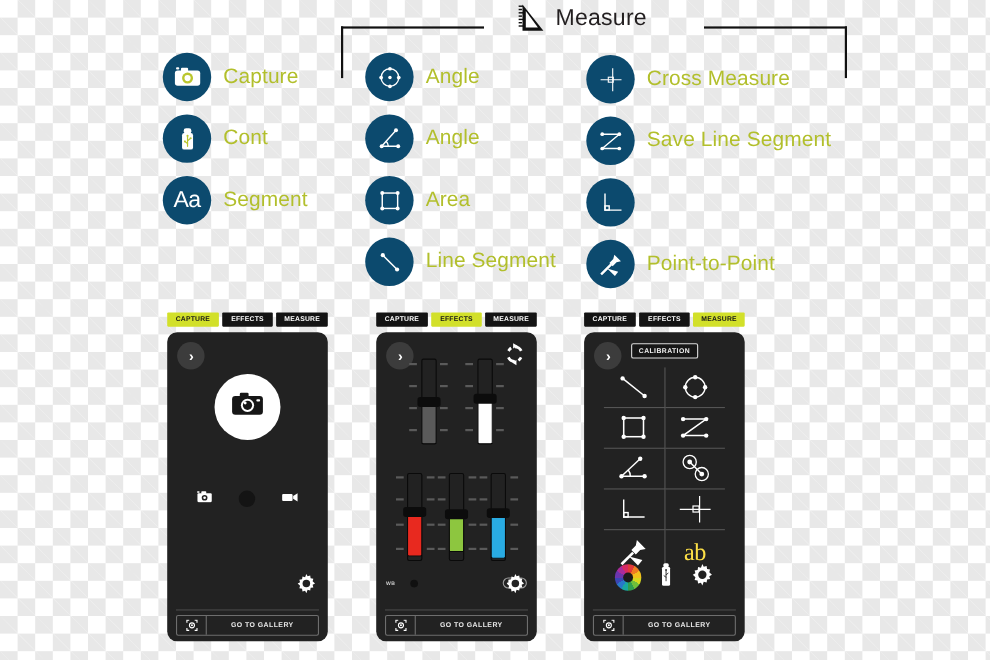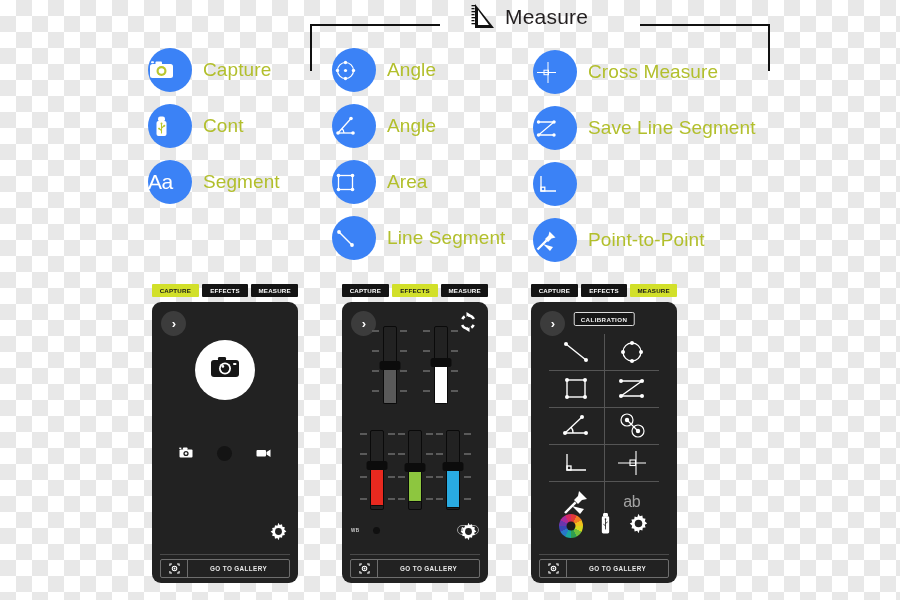--- a/index.html
+++ b/index.html
@@ -27,22 +27,22 @@
   .ruler-ico svg{display:block;}
 
   .bracket{position:absolute;border-color:#111;}
   #bracket-left{left:310px;top:24px;width:128px;height:45px;border-top:2px solid #111;border-left:2px solid #111;}
   #bracket-right{left:640px;top:24px;width:128px;height:45px;border-top:2px solid #111;border-right:2px solid #111;}
 
   
   .legend-col{position:absolute;}
   .legend-item{display:flex;align-items:center;gap:11px;height:56px;}
   .badge{
-    width:44px;height:44px;border-radius:50%;background:#3b82f6;
-    display:flex;align-items:center;flex:0 0 44px;
+    width:44px;height:44px;border-radius:50%;background:#0c4a6e;
+    display:flex;align-items:center;justify-content:center;flex:0 0 44px;
   }
   .badge svg{display:block;}
   .legend-label{
     font-size:19px;color:#b2bf2c;white-space:nowrap;letter-spacing:.1px;
   }
   .aa{font-size:21px;color:#fff;font-family:"Liberation Sans", sans-serif;letter-spacing:-.5px;}
 
   #col-1{left:148px;top:42px;}
   #col-2{left:332px;top:42px;}
   #col-3{left:533px;top:44px;}
@@ -116,21 +116,21 @@
     border:1px solid #dcdcdc;border-radius:2px;background:#171717;
     color:#f2f2f2;font-size:6.2px;font-weight:bold;letter-spacing:.4px;
     padding:2.5px 6px;
   }
   .tool-grid{position:absolute;left:18px;top:32px;width:110px;}
   .tg-row{display:flex;height:37px;}
   .tg-cell{flex:1;display:flex;align-items:center;justify-content:center;position:relative;}
   .tg-row:not(:last-child) .tg-cell{border-bottom:1px solid #555;}
   .tg-cell:first-child{border-right:1px solid #555;}
   .tg-row:last-child .tg-cell{border-bottom:none;}
-  .ab-txt{color:#a3a3a3;font-size:16px;line-height:1;letter-spacing:-.5px;}
+  .ab-txt{color:#fde047;font-size:22px;line-height:1;letter-spacing:-.5px;font-family:Liberation Serif, serif;}
   .bot-icons{position:absolute;left:0;right:0;bottom:44px;display:flex;align-items:center;justify-content:center;gap:17px;}
   .wheel{width:24px;height:24px;border-radius:50%;position:relative;
     background:conic-gradient(#e03a3a 0deg 30deg,#ef7d22 30deg 60deg,#f2c11c 60deg 90deg,#d5d81e 90deg 120deg,#6fbf3b 120deg 150deg,#2f9e4f 150deg 180deg,#19a6a0 180deg 210deg,#2878c8 210deg 240deg,#3a46b4 240deg 270deg,#6b35ac 270deg 300deg,#a92b9b 300deg 330deg,#d62a63 330deg 360deg);}
   .wheel:after{content:"";position:absolute;left:50%;top:50%;transform:translate(-50%,-50%);width:9px;height:9px;border-radius:50%;background:#1b1b1b;}
 </style>
 </head>
 <body>
 
 <div class="stage">
 

